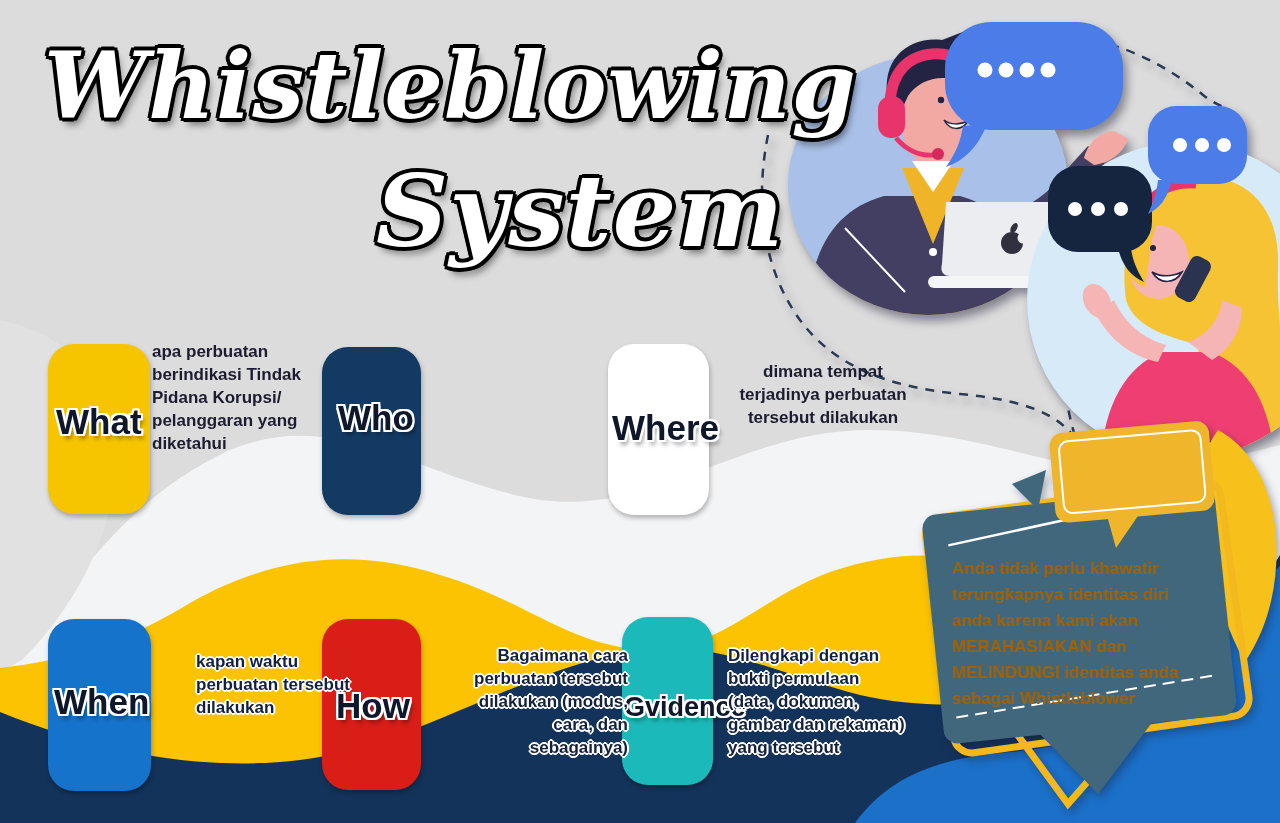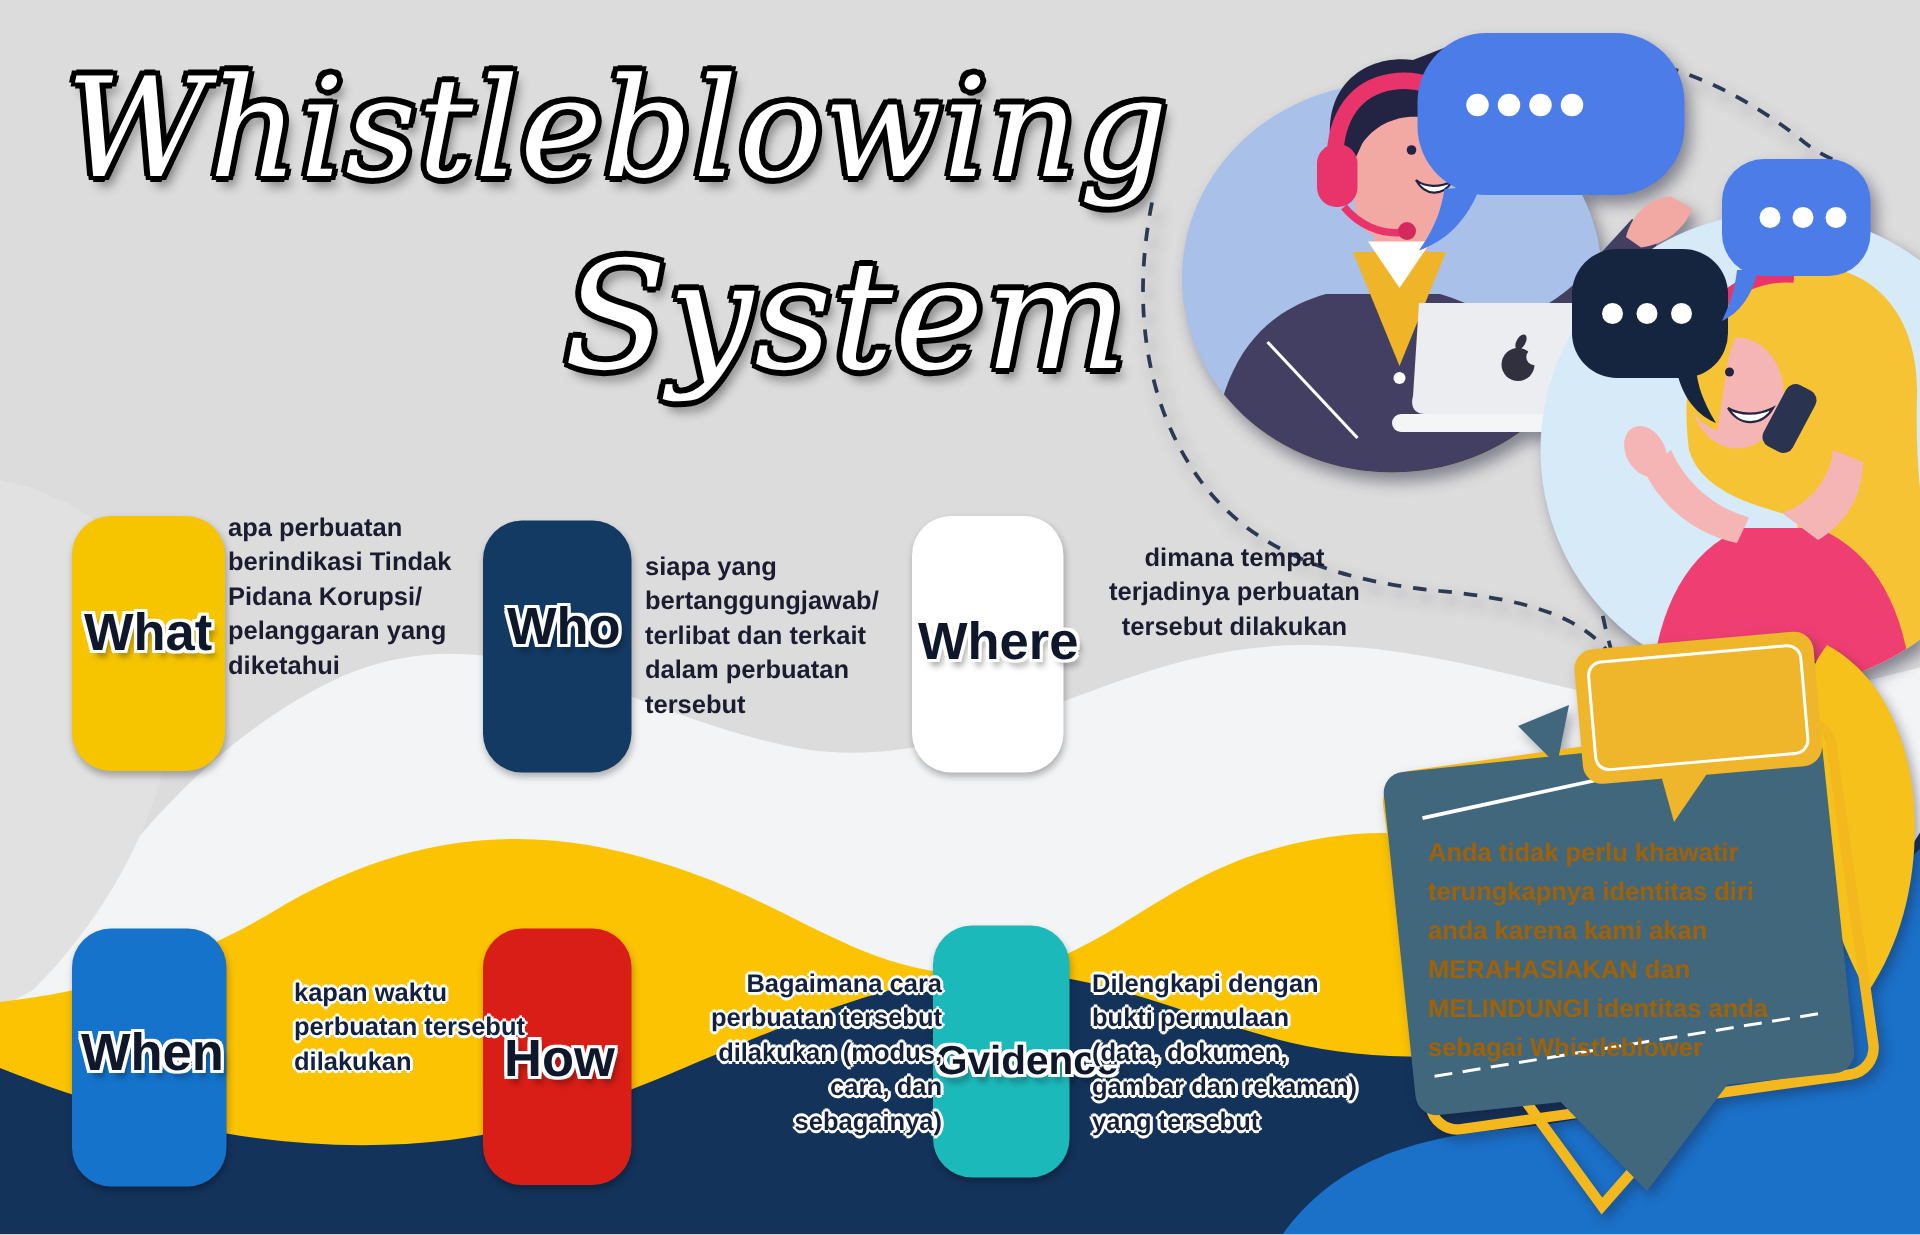--- a/index.html
+++ b/index.html
@@ -7,21 +7,21 @@
     position:relative;width:1280px;height:823px;overflow:hidden;
     background:#dcdcdc;
     font-family:"Liberation Sans", sans-serif;
   }
   svg.layer{position:absolute;left:0;top:0;}
   .illus{filter:drop-shadow(4px 6px 5px rgba(25,25,50,.45));}
   .cluster{filter:drop-shadow(3px 4px 4px rgba(20,20,40,.35));}
   
   .title-line{
     position:absolute;color:#fff;font-family:"DejaVu Serif", cursive;
-    font-style:italic;font-weight:normal;letter-spacing:1px;z-index:4;white-space:nowrap;
+    font-style:italic;font-weight:bold;letter-spacing:1px;z-index:4;white-space:nowrap;
     text-shadow:
       -4px 0 0 #000, 4px 0 0 #000, 0 -4px 0 #000, 0 4px 0 #000,
       -3px -3px 0 #000, 3px -3px 0 #000, -3px 3px 0 #000, 3px 3px 0 #000,
       4px 7px 7px rgba(0,0,0,.45);
   }
   #title1{left:44px;top:32px;font-size:92px;}
   #title2{left:376px;top:152px;font-size:100px;}
   
   .card{position:absolute;border-radius:26px;z-index:2;box-shadow:1px 3px 5px rgba(0,0,0,.28);}
   .card-label{
@@ -202,25 +202,20 @@
   <div class="card-label" style="left:612px;top:408px;font-size:35px;">Where</div>
   <div class="card-label" style="left:54px;top:682px;font-size:35px;">When</div>
   <div class="card-label" style="left:336px;top:686px;font-size:35px;">How</div>
   <div class="card-label" style="left:624px;top:692px;font-size:27px;">Gvidence</div>
 
   <div class="desc" style="left:152px;top:340px;width:190px;">apa perbuatan
 berindikasi Tindak
 Pidana Korupsi/
 pelanggaran yang
 diketahui</div>
-  <div class="desc" style="left:430px;top:366px;width:200px;">siapa yang
-bertanggungjawab/
-terlibat dan terkait
-dalam perbuatan
-tersebut</div>
   <div class="desc" style="left:718px;top:360px;width:210px;text-align:center;">dimana tempat
 terjadinya perbuatan
 tersebut dilakukan</div>
   <div class="desc outlined" style="left:152px;top:650px;width:190px;padding-left:44px;">kapan waktu
 perbuatan tersebut
 dilakukan</div>
   <div class="desc outlined" style="left:428px;top:644px;width:200px;text-align:right;">Bagaimana cara
 perbuatan tersebut
 dilakukan (modus,
 cara, dan

